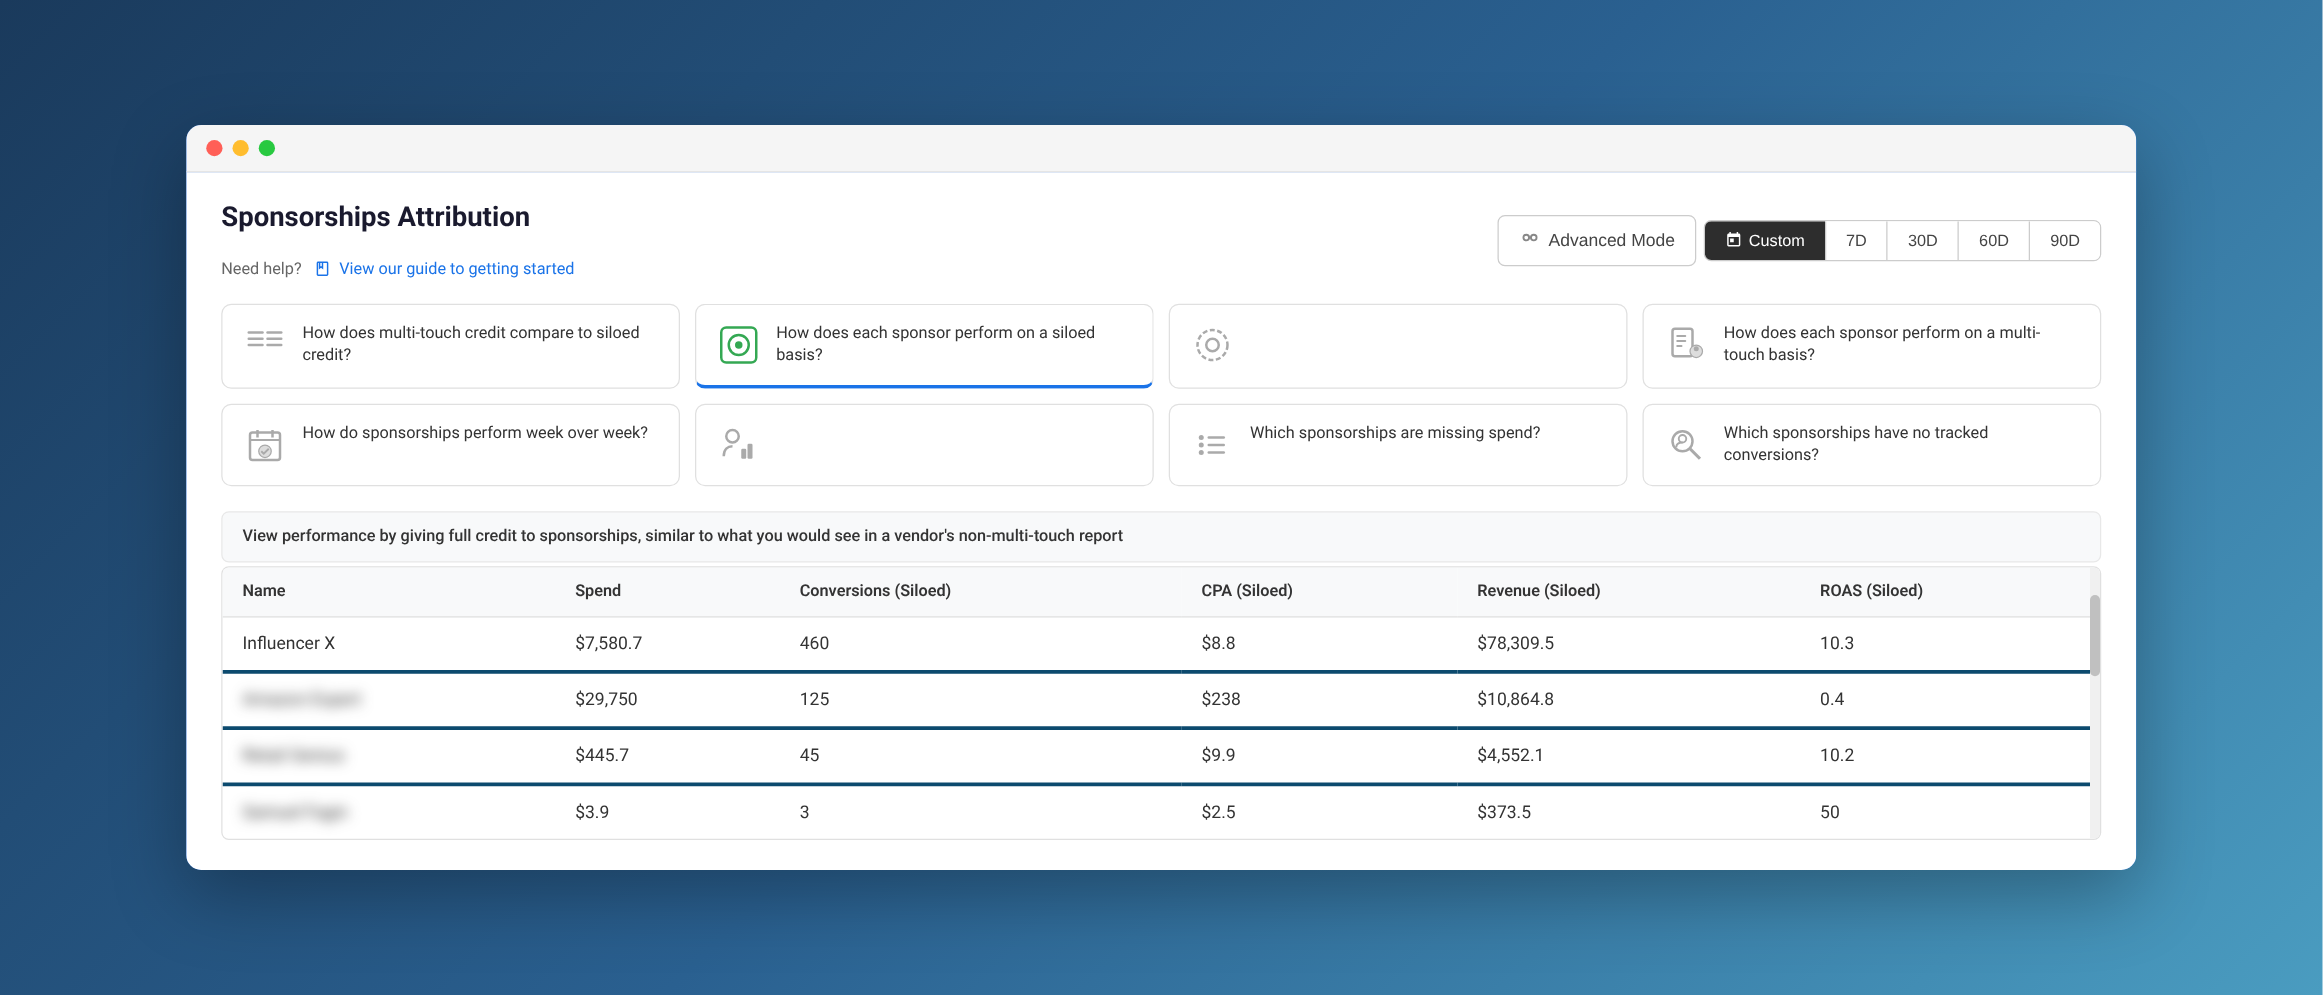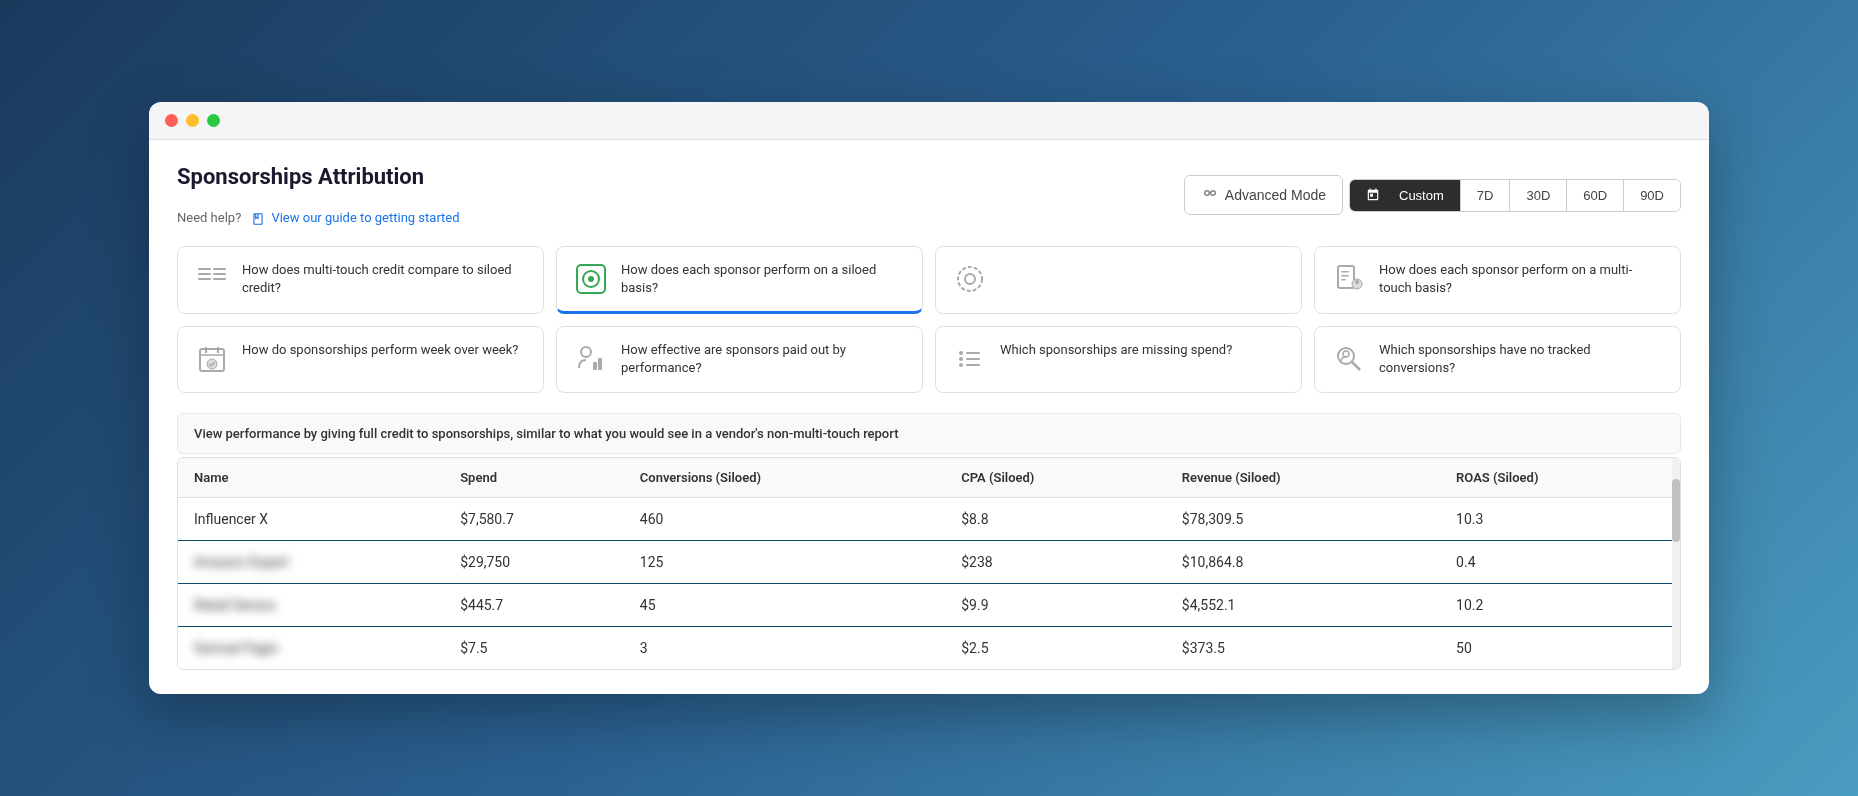--- a/index.html
+++ b/index.html
@@ -93,21 +93,21 @@
       border-left: 1px solid #ccc;
     }
     .date-tab:first-child { border-left: none; }
     .date-tab.active {
       background: #2d2d2d;
       color: #fff;
     }
     .date-tab.custom {
       display: flex;
       align-items: center;
-      gap: 19px;
+      gap: 5px;
       background: #2d2d2d;
       color: #fff;
     }
 
     .question-cards {
       display: grid;
       grid-template-columns: repeat(4, 1fr);
       gap: 12px;
       margin-bottom: 20px;
     }
@@ -171,21 +171,21 @@
       text-align: left;
       font-size: 13px;
       font-weight: 600;
       color: #333;
       border-bottom: 1px solid #e0e0e0;
     }
     td {
       padding: 13px 16px;
       font-size: 14px;
       color: #333;
-      border-bottom: 1px solid #0c4a6e;
+      border-bottom: 3px solid #0c4a6e;
     }
     tr:last-child td { border-bottom: none; }
 
     .blurred {
       filter: blur(5px);
       user-select: none;
     }
 
     .scrollbar-track {
       position: absolute;
@@ -332,21 +332,20 @@
 
       <div class="question-card">
         <div class="card-icon gray">
           <svg width="30" height="30" viewBox="0 0 30 30" fill="none">
             <circle cx="10" cy="8" r="5" stroke="#aaa" stroke-width="2" fill="none"></circle>
             <path d="M3 24c0-5.523 3.134-8 7-8" stroke="#aaa" stroke-width="2" fill="none"></path>
             <rect x="17" y="18" width="4" height="8" rx="1" fill="#aaa"></rect>
             <rect x="22" y="14" width="4" height="12" rx="1" fill="#aaa"></rect>
           </svg>
         </div>
-        <span class="card-text">How effective are sponsors paid out by performance?</span>
       </div>
 
       <div class="question-card">
         <div class="card-icon gray">
           <svg width="30" height="30" viewBox="0 0 30 30" fill="none">
             <circle cx="6" cy="9" r="2" fill="#aaa"></circle>
             <rect x="11" y="8" width="14" height="2" rx="1" fill="#aaa"></rect>
             <circle cx="6" cy="15" r="2" fill="#aaa"></circle>
             <rect x="11" y="14" width="14" height="2" rx="1" fill="#aaa"></rect>
             <circle cx="6" cy="21" r="2" fill="#aaa"></circle>
@@ -409,21 +408,21 @@
             <tr>
               <td class="blurred">Retail Genius</td>
               <td>$445.7</td>
               <td>45</td>
               <td>$9.9</td>
               <td>$4,552.1</td>
               <td>10.2</td>
             </tr>
             <tr>
               <td class="blurred">Samuel Fagin</td>
-              <td>$7.5</td>
+              <td>$3.9</td>
               <td>3</td>
               <td>$2.5</td>
               <td>$373.5</td>
               <td>50</td>
             </tr>
           </tbody>
       </table>
     </div>
 
   </div>

